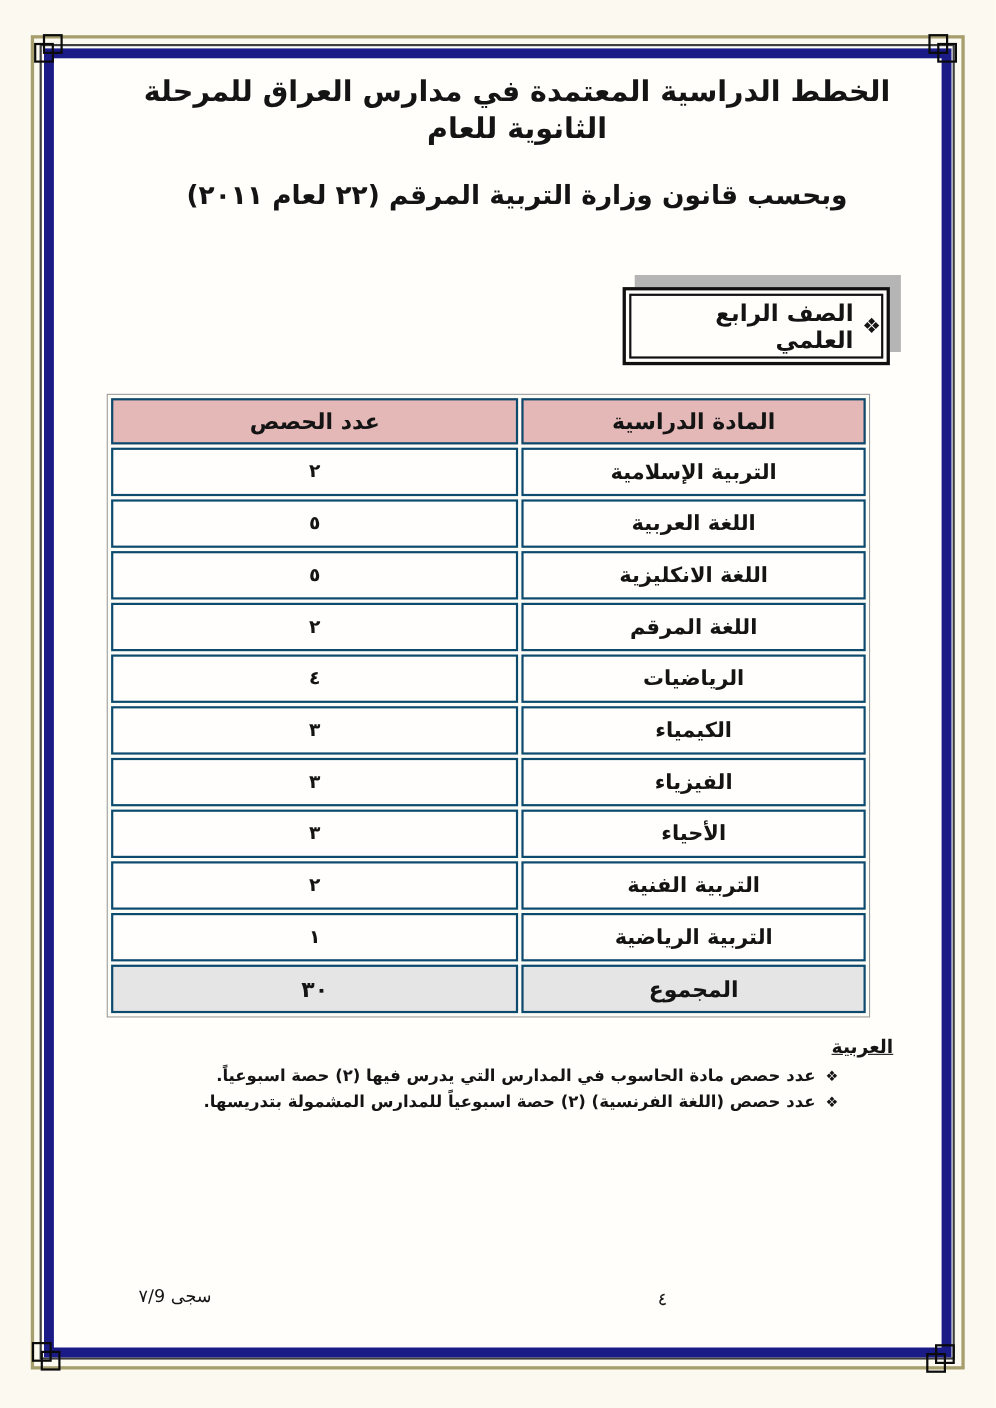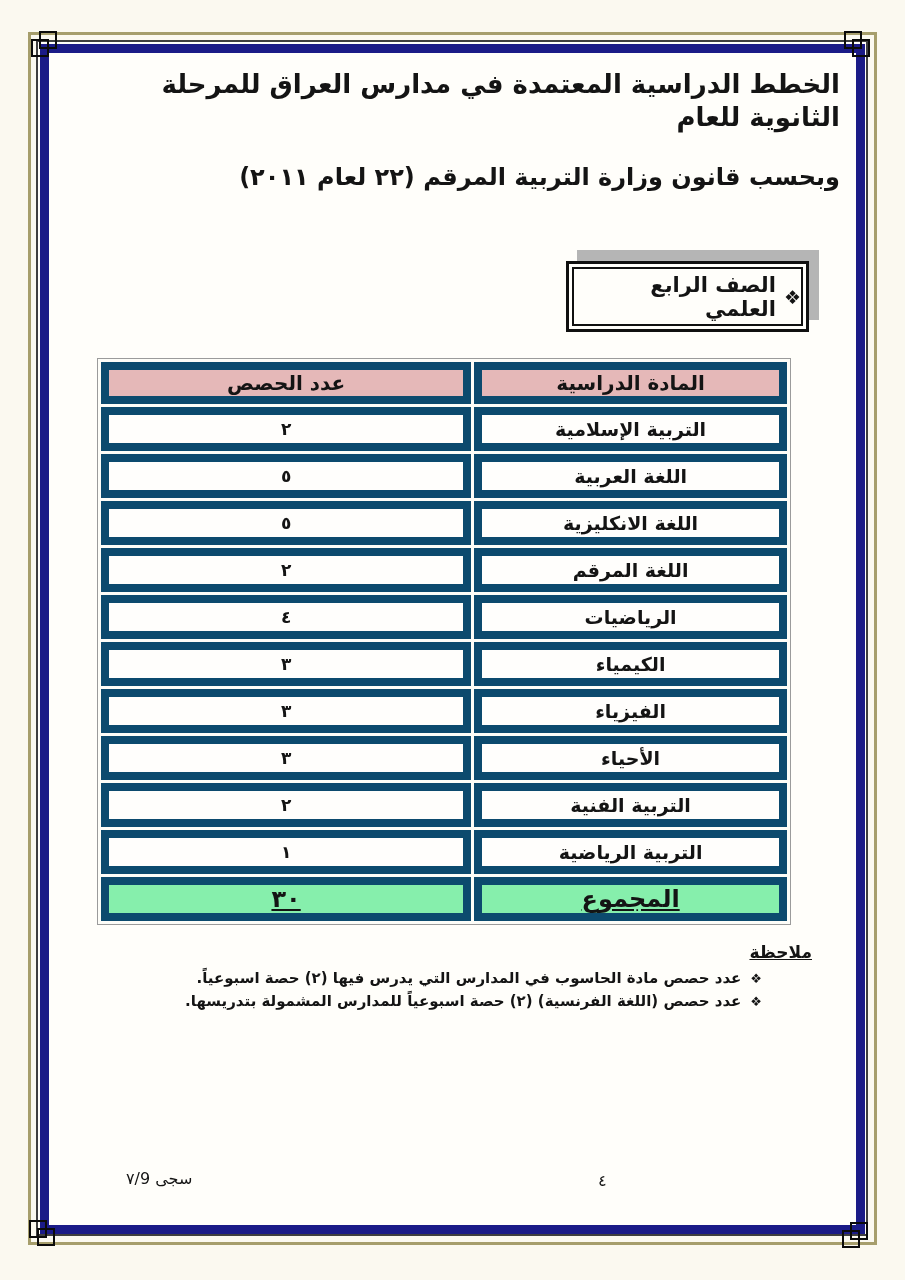--- a/index.html
+++ b/index.html
@@ -37,22 +37,22 @@
   .corner::before { left: 1px; top: 9px; }
   .corner::after  { left: 9px; top: 1px; }
   .c-tr, .c-bl { transform: scaleX(-1); }
   .c-tl { left: 30px;  top: 30px; }
   .c-tr { left: 845px; top: 30px; }
   .c-bl { left: 30px;  top: 1219px; }
   .c-br { left: 841px; top: 1221px; }
 
   
   .titles {
-    position: absolute; left: 90px; right: 65px; top: 68px;
-    text-align: right; font-weight: 700;
+    position: absolute; left: 90px; right: 55px; top: 68px;
+    text-align: center; font-weight: 700;
   }
   .title-1 { font-size: 26px; line-height: 1.25; }
   .title-2 { font-size: 23px; margin-top: 34px; }
   .title-3 { font-size: 24px; margin-top: 30px; }
 
   
   .sec-shadow {
     position: absolute; left: 577px; top: 250px; width: 242px; height: 70px;
     background: #b5b5b5;
   }
@@ -68,30 +68,30 @@
   .sec-bullet { font-size: 19px; }
 
   
   table.curr {
     position: absolute; left: 97px; top: 358px; width: 694px;
     border-collapse: separate; border-spacing: 3px;
     background: #fdfdf8; border: 1px solid #9b9b9b;
     table-layout: fixed;
   }
   table.curr th, table.curr td {
-    border: 8px solid #0c4a6e; text-align: center; vertical-align: middle;
+    border: 2px solid #0c4a6e; text-align: center; vertical-align: middle;
     font-weight: 700; padding: 0; overflow: hidden;
   }
   table.curr th {
     background: #e5b8b8; height: 42px; font-size: 20px;
   }
   table.curr td { height: 44px; background: #fffefc; }
   td.cell-subject { font-size: 19px; }
   td.cell-count   { font-size: 17px; }
-  tr.total-row td { background: #86efac; font-size: 24px; text-decoration: underline; }
+  tr.total-row td { background: #e5e5e5; font-size: 20px; }
 
   
   .notes {
     position: absolute; right: 93px; top: 942px; width: 640px;
     text-align: right; font-weight: 700;
   }
   .notes-title {
     font-size: 17px; text-decoration: underline; margin-bottom: 5px;
   }
   .note-item {
@@ -185,21 +185,21 @@
       <td class="cell-count">١</td>
     </tr>
     <tr class="total-row">
       <td class="cell-subject">المجموع</td>
       <td class="cell-count">٣٠</td>
     </tr>
   </tbody>
 </table>
 
 <section class="notes" dir="rtl">
-  <div class="notes-title">ملاحظة</div>
+  <div class="notes-title">العربية</div>
   <div class="note-item">
     <span class="note-bullet">❖</span>
     <span>عدد حصص مادة الحاسوب في المدارس التي يدرس فيها (٢) حصة اسبوعياً.</span>
   </div>
   <div class="note-item">
     <span class="note-bullet">❖</span>
     <span>عدد حصص (اللغة الفرنسية) (٢) حصة اسبوعياً للمدارس المشمولة بتدريسها.</span>
   </div>
 </section>
 

